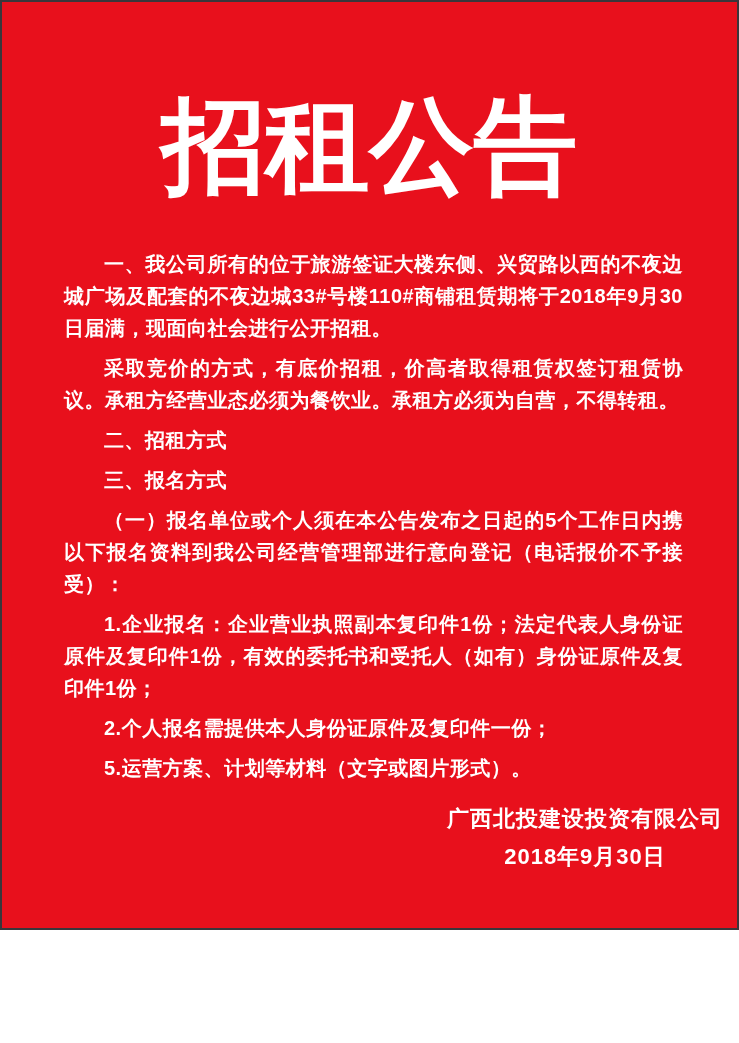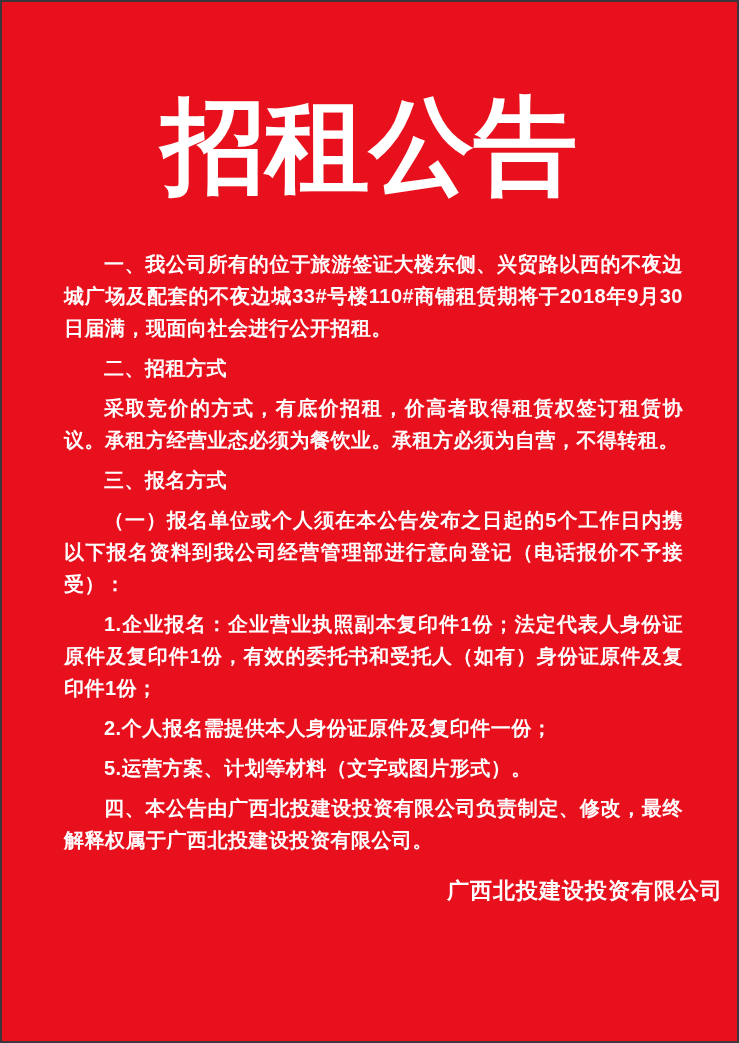--- a/index.html
+++ b/index.html
@@ -3,21 +3,21 @@
 <meta charset="utf-8">
 <style>
   html, body { margin: 0; padding: 0; }
   body {
     font-family: "Liberation Sans", "DejaVu Sans", sans-serif;
     background: #ffffff;
   }
   .poster {
     position: relative;
     width: 739px;
-    height: 1043px;
+    height: 930px;
     box-sizing: border-box;
     border: 2px solid #404040;
     background: #e8101c;
     overflow: hidden;
   }
   .title {
     margin: 92px 0 0 0;
     text-align: center;
     color: #ffffff;
     font-family: "DejaVu Serif", "Liberation Serif", serif;
@@ -59,26 +59,26 @@
   .sig-company, .sig-date { white-space: nowrap; }
 </style>
 </head>
 <body>
 
 <div class="poster" style="background: rgb(232, 16, 28); border-color: rgb(58, 54, 59); color: rgb(255, 255, 255);">
   <h1 class="title">招租公告</h1>
 
   <div class="content">
       <p class="para">一、我公司所有的位于旅游签证大楼东侧、兴贸路以西的不夜边城广场及配套的不夜边城33#号楼110#商铺租赁期将于2018年9月30日届满，现面向社会进行公开招租。</p>
+      <p class="para">采取竞价的方式，有底价招租，价高者取得租赁权签订租赁协议。承租方经营业态必须为餐饮业。承租方必须为自营，不得转租。</p>
       <p class="para">二、招租方式</p>
-      <p class="para">采取竞价的方式，有底价招租，价高者取得租赁权签订租赁协议。承租方经营业态必须为餐饮业。承租方必须为自营，不得转租。</p>
       <p class="para">三、报名方式</p>
       <p class="para">（一）报名单位或个人须在本公告发布之日起的5个工作日内携以下报名资料到我公司经营管理部进行意向登记（电话报价不予接受）：</p>
       <p class="para">1.企业报名：企业营业执照副本复印件1份；法定代表人身份证原件及复印件1份，有效的委托书和受托人（如有）身份证原件及复印件1份；</p>
       <p class="para">2.个人报名需提供本人身份证原件及复印件一份；</p>
       <p class="para">5.运营方案、计划等材料（文字或图片形式）。</p>
-      <p class="para">四、本公告由广西北投建设投资有限公司负责制定、修改，最终解释权属于广西北投建设投资有限公司。</p>
     </div>
 
   <div class="signature">
     <div class="sig-company">广西北投建设投资有限公司</div>
+    <div class="sig-date">2018年9月30日</div>
   </div>
 </div>
 
 </body></html>

